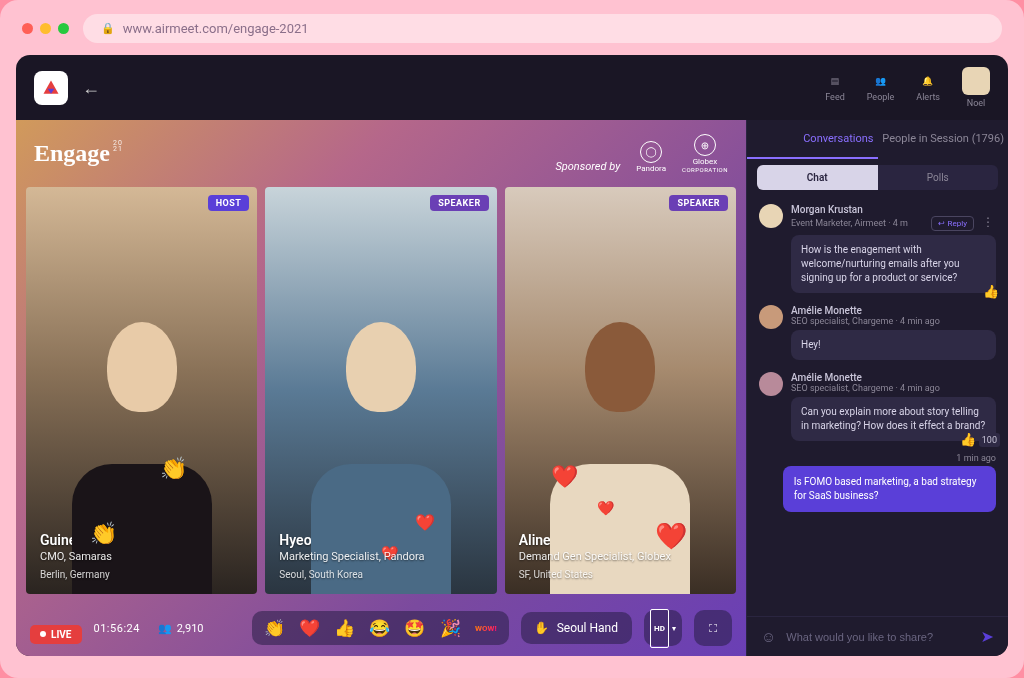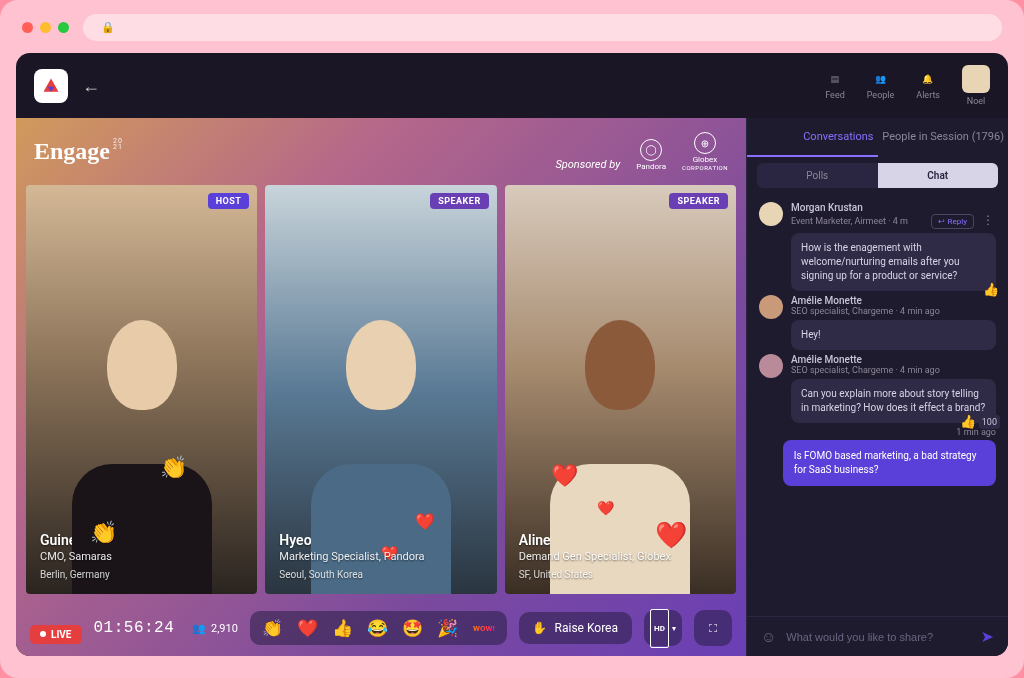--- a/index.html
+++ b/index.html
@@ -43,37 +43,37 @@
 .speaker-info { padding: 12px 14px 14px 14px; color: #fff; text-shadow: 0 1px 2px rgba(0,0,0,0.6); }
 .sp-name { font-size: 14px; font-weight: 600; display: flex; align-items: center; gap: 6px; }
 .sp-title { font-size: 11px; opacity: 0.9; margin-top: 2px; }
 .sp-loc { font-size: 10px; opacity: 0.8; margin-top: 6px; }
 .audio-bars { display: inline-flex; gap: 1px; align-items: flex-end; }
 .audio-bars span { width: 2px; background: #3fd88a; border-radius: 1px; }
 .emoji-float { position: absolute; font-size: 22px; pointer-events: none; }
 .stage-footer { display: flex; align-items: center; gap: 12px; padding: 10px 14px; }
 .live-pill { background: #e53e3e; color: #fff; font-size: 10px; font-weight: 700; padding: 4px 10px; border-radius: 5px; display: flex; align-items: center; gap: 5px; margin-top: 12px; }
 .live-dot { width: 6px; height: 6px; background: #fff; border-radius: 50%; }
-.timecode { color: #fff; font-size: 16px; letter-spacing: 0.5px; font-family: Liberation Mono, monospace; }
+.timecode { color: #fff; font-size: 11px; letter-spacing: 0.5px; }
 .viewers { display: flex; align-items: center; gap: 5px; color: #fff; font-size: 11px; margin-left: 6px; }
 .reaction-bar { background: rgba(40,30,70,0.55); border-radius: 10px; padding: 7px 12px; display: flex; gap: 14px; margin-left: auto; align-items: center; }
 .reaction { font-size: 17px; cursor: pointer; }
 .wow { font-size: 8px; font-weight: 800; background: linear-gradient(135deg,#ff8a00,#ff0080); -webkit-background-clip: text; color: transparent; }
 .raise-hand { background: rgba(40,30,70,0.55); border-radius: 10px; padding: 9px 14px; color: #fff; font-size: 12px; display: flex; align-items: center; gap: 7px; cursor: pointer; }
 .control-btn { background: rgba(40,30,70,0.55); border-radius: 10px; width: 38px; height: 36px; display: flex; align-items: center; justify-content: center; color: #fff; font-size: 11px; cursor: pointer; }
 .sidebar { width: 262px; background: #1f1b2e; display: flex; flex-direction: column; border-left: 1px solid #2a2540; }
 .side-tabs { display: flex; font-size: 11px; }
 .side-tab { flex: 1; text-align: right; padding: 12px 4px; color: #8b8697; cursor: pointer; border-bottom: 2px solid transparent; }
 .side-tab.active { color: #8a6fff; border-bottom-color: #8a6fff; }
 .sub-tabs { display: flex; padding: 6px 10px; gap: 0; }
 .sub-tab { flex: 1; text-align: center; font-size: 10px; padding: 7px 0; color: #8b8697; background: #2a2540; cursor: pointer; }
 .sub-tab:first-child { border-radius: 6px 0 0 6px; }
 .sub-tab:last-child { border-radius: 0 6px 6px 0; }
 .sub-tab.active { background: #d8d4e8; color: #2a2540; font-weight: 600; }
-.chat-scroll { flex: 1; overflow-y: auto; padding: 8px 12px; display: flex; flex-direction: column; gap: 4px; }
+.chat-scroll { flex: 1; overflow-y: auto; padding: 8px 12px; display: flex; flex-direction: column; gap: 12px; }
 .msg { display: flex; gap: 8px; }
 .msg-av { width: 24px; height: 24px; border-radius: 50%; flex-shrink: 0; background: #5a5a6a; }
 .msg-av.a1 { background: #e8d5b5; }
 .msg-av.a2 { background: #c89a7a; }
 .msg-av.a3 { background: #b88a9a; }
 .msg-body { flex: 1; min-width: 0; }
 .msg-head { display: flex; align-items: baseline; gap: 6px; color: #8b8697; font-size: 9px; flex-wrap: wrap; }
 .msg-name { color: #c8c4d8; font-size: 10px; font-weight: 500; }
 .reply-btn { margin-left: auto; border: 1px solid #4a4560; color: #8a6fff; font-size: 8px; padding: 2px 6px; border-radius: 4px; display: flex; align-items: center; gap: 3px; cursor: pointer; }
 .msg-more { color: #8b8697; font-size: 12px; cursor: pointer; padding: 0 2px; }
@@ -102,20 +102,21 @@
 
 <div class="browser-frame">
   <div class="browser-chrome">
     <div class="dots">
       <div class="dot red"></div>
       <div class="dot yellow"></div>
       <div class="dot green"></div>
     </div>
     <div class="url-bar">
       <span class="lock">🔒</span>
+      <span>www.airmeet.com/engage-2021</span>
     </div>
   </div>
 
   <div class="app">
     <div class="app-header">
       <div class="logo">
         <svg viewBox="0 0 24 24">
             <polygon points="12,3 21,19 3,19" fill="#e53e3e"></polygon>
             <polygon points="8,13 16,13 12,19" fill="#5a3fd8"></polygon>
           </svg>
@@ -230,40 +231,40 @@
             <span class="reaction">👏</span>
             <span class="reaction">❤️</span>
             <span class="reaction">👍</span>
             <span class="reaction">😂</span>
             <span class="reaction">🤩</span>
             <span class="reaction">🎉</span>
             <span class="reaction wow">WOW!</span>
           </div>
           <div class="raise-hand">
             <span>✋</span>
-            <span>Raise Korea</span>
+            <span>Seoul Hand</span>
           </div>
           <div class="control-btn">
             <span style="font-size:8px;font-weight:700;border:1px solid #fff;padding:14px 3px;border-radius:2px">HD</span>
             <span style="font-size:8px;margin-left:3px">▾</span>
           </div>
           <div class="control-btn">
             <span>⛶</span>
           </div>
         </div>
       </div>
 
       <div class="sidebar">
         <div class="side-tabs">
           <div class="side-tab active">Conversations</div>
           <div class="side-tab">People in Session (1796)</div>
         </div>
         <div class="sub-tabs">
+          <div class="sub-tab active">Chat</div>
           <div class="sub-tab">Polls</div>
-          <div class="sub-tab active">Chat</div>
         </div>
 
         <div class="chat-scroll">
           <div class="msg">
             <div class="msg-av a1"></div>
             <div class="msg-body">
               <div class="msg-head">
                 <span class="msg-name">Morgan Krustan</span>
                   <br>
               </div>

